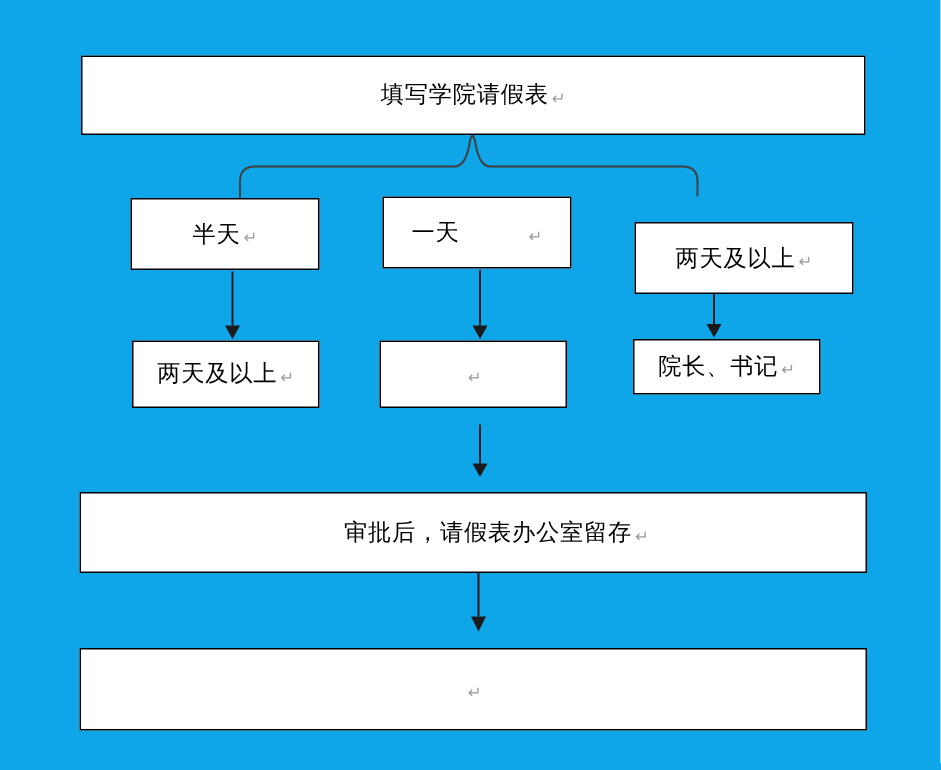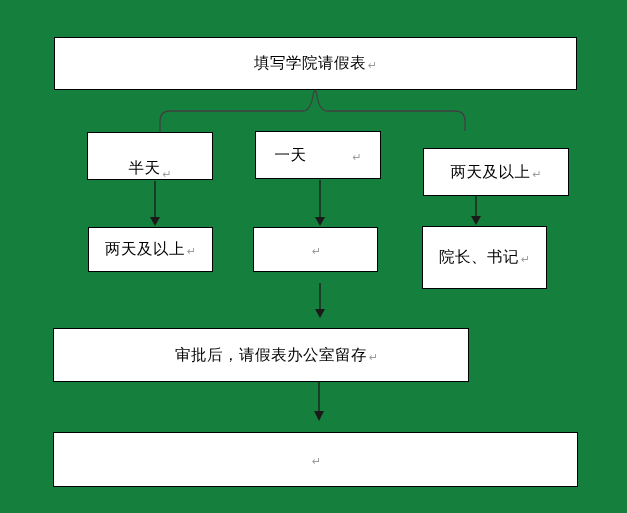--- a/index.html
+++ b/index.html
@@ -4,21 +4,21 @@
 <style>
   html, body {
     margin: 0;
     padding: 0;
     background: #ffffff;
   }
   .canvas {
     position: relative;
     width: 627px;
     height: 513px;
-    background: #15803d;
+    background: #0ea5e9;
     font-family: "Liberation Serif", serif;
     overflow: hidden;
   }
   .connector-layer {
     position: absolute;
     left: 0;
     top: 0;
     pointer-events: none;
   }
   .box {
@@ -41,27 +41,27 @@
     font-family: "DejaVu Sans", sans-serif;
     font-size: 11px;
     color: #9c9c9c;
     margin-left: 2px;
     position: relative;
     top: 2px;
     letter-spacing: 0;
   }
   
   #box-title    { left: 54px;  top: 37px;  width: 523px; height: 53px; }
-  #box-half     { left: 87px;  top: 132px; width: 126px; height: 48px; align-items: flex-end; }
+  #box-half     { left: 87px;  top: 132px; width: 126px; height: 48px; }
   #box-one      { left: 255px; top: 131px; width: 126px; height: 48px; gap: 44px; }
   #box-two      { left: 423px; top: 148px; width: 146px; height: 48px; }
   #box-office   { left: 88px;  top: 227px; width: 125px; height: 45px; }
   #box-leader   { left: 253px; top: 227px; width: 125px; height: 45px; }
-  #box-dean     { left: 422px; top: 226px; width: 125px; height: 63px; }
-  #box-approval { left: 53px;  top: 328px; width: 416px; height: 54px; padding-left: 31px; }
+  #box-dean     { left: 422px; top: 226px; width: 125px; height: 37px; }
+  #box-approval { left: 53px;  top: 328px; width: 525px; height: 54px; padding-left: 31px; }
   #box-final    { left: 53px;  top: 432px; width: 525px; height: 55px; }
 </style>
 </head>
 <body>
 
 <div class="canvas">
 
   <svg class="connector-layer" width="627" height="513" viewBox="0 0 627 513">
 
     <path d="M160,132 L160,121 Q160,111 170,111 L303,111 Q311,111 313.5,93 L315,90 L316.5,93 Q319,111 327,111 L455,111 Q465,111 465,121 L465,131" fill="none" stroke="#404040" stroke-width="1.3"></path>

